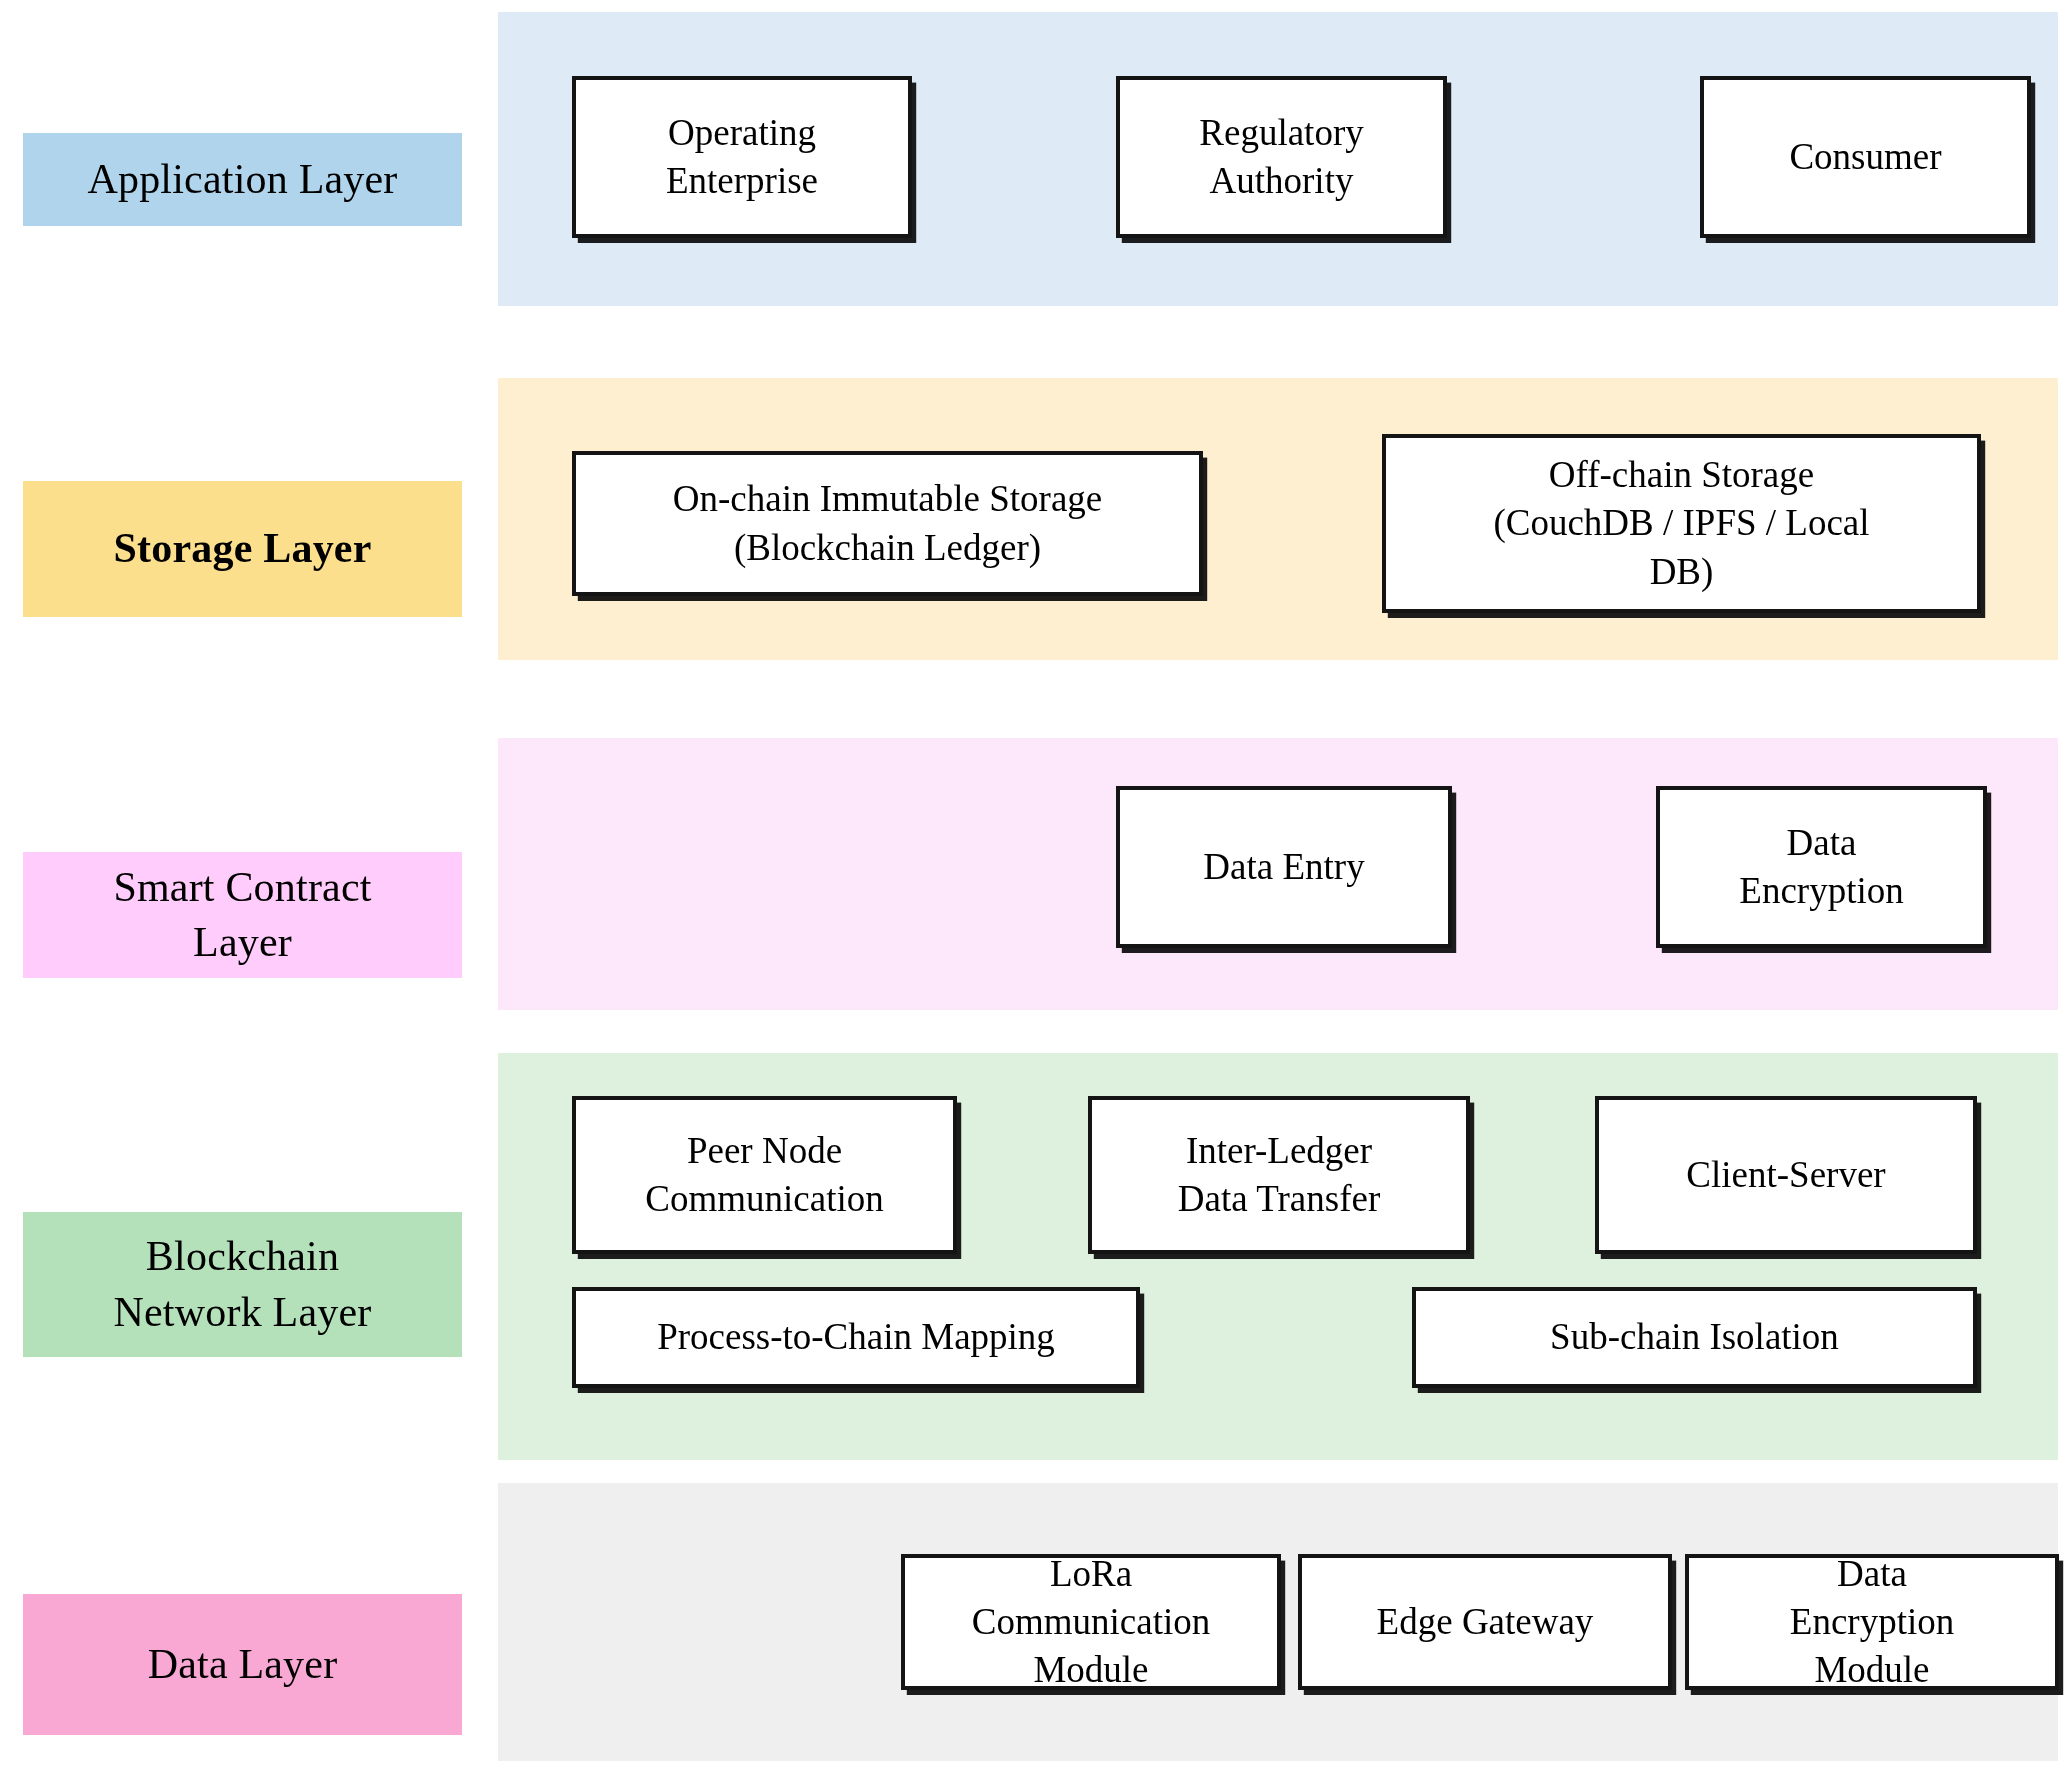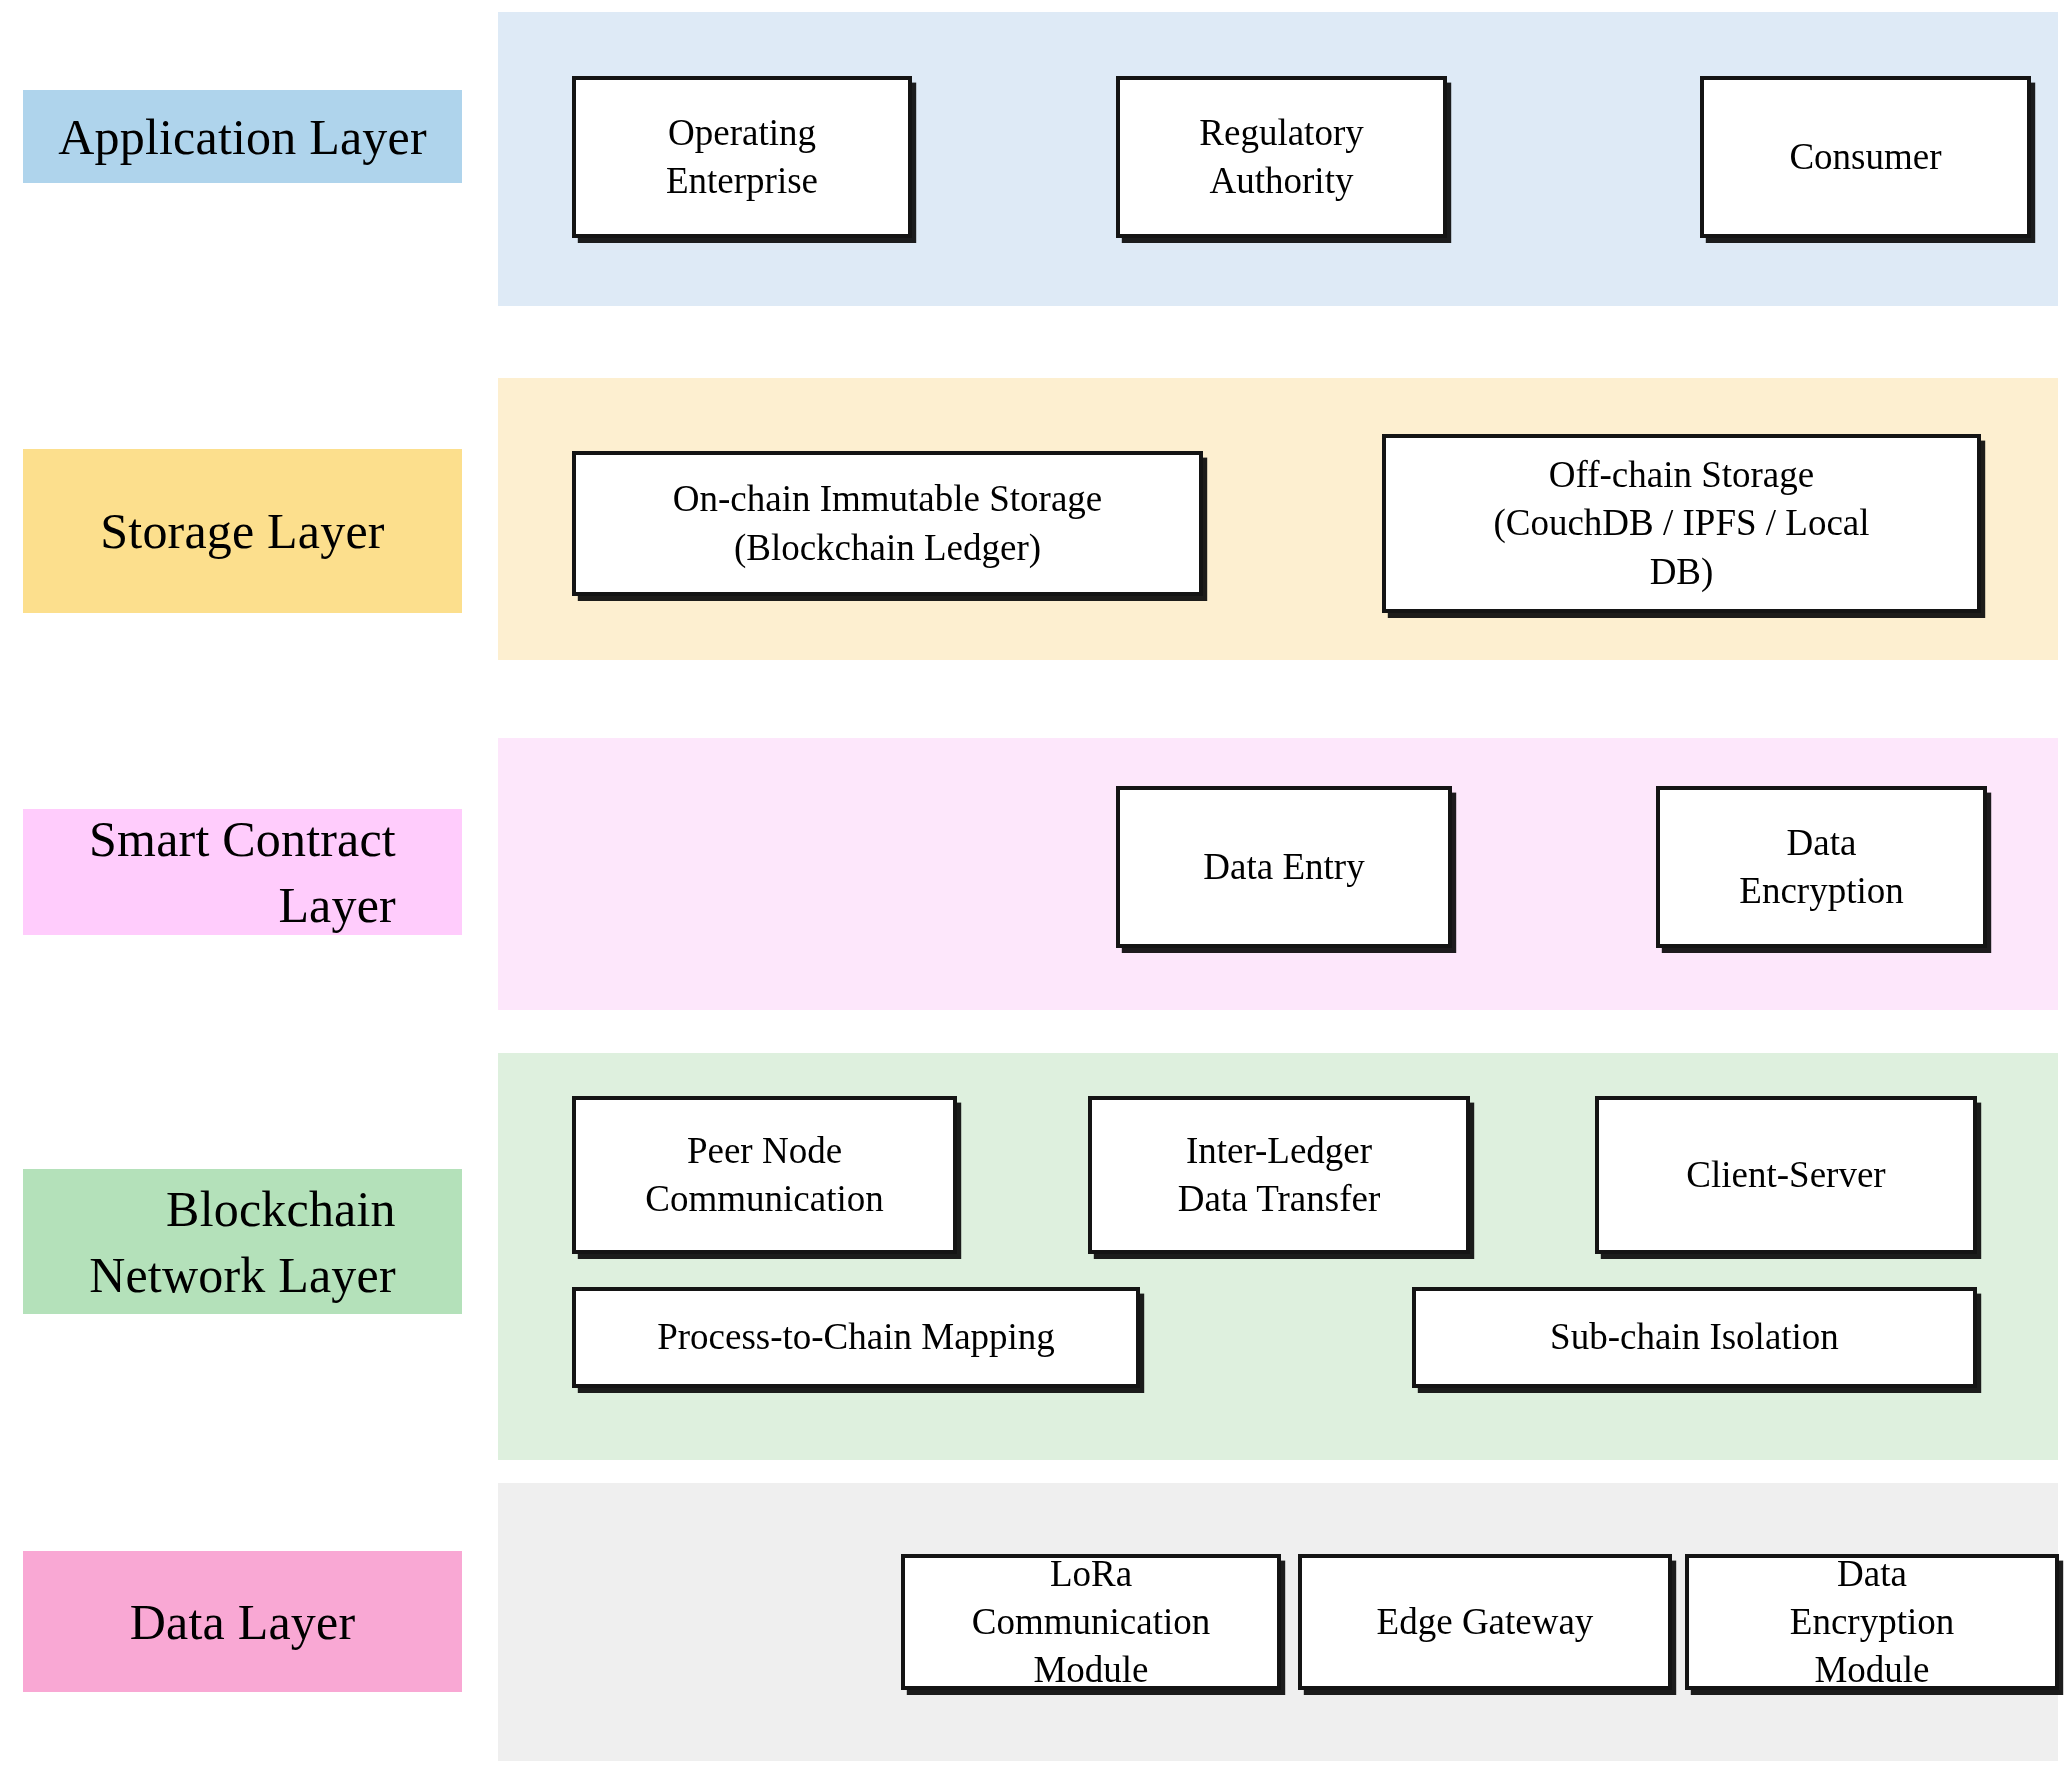--- a/index.html
+++ b/index.html
@@ -29,26 +29,27 @@
   }
 
   
   .layer-chip {
     position: absolute;
     left: 23px;
     width: 439px;
     display: flex;
     align-items: center;
     justify-content: center;
-    text-align: right;
-    font-size: 50px;
+    text-align: center;
+    font-size: 42px;
     line-height: 1.32;
     letter-spacing: 0.2px;
     box-sizing: border-box;
     padding: 3.3px 8.3px;
+    margin-top: 43px;
   }
 
   
   .layer-band {
     position: absolute;
     left: 498px;
     width: 1560px;
     box-sizing: border-box;
   }
 
@@ -78,21 +79,21 @@
   #row-application .layer-band { top: 11.6px; height: 294px; background: #DEEAF6; }
   #row-application .layer-chip { top: 90px; height: 93px; background: #AFD4EC; }
 
   #node-operating-enterprise { left: 572px;  top: 76px;  width: 340px; height: 162px; }
   #node-regulatory-authority { left: 1116px; top: 76px;  width: 331px; height: 162px; }
   #node-consumer             { left: 1656px; top: 76px;  width: 331px; height: 162px; margin-left: 44px; }
 
   
   #row-storage              { top: 378px; height: 282px; }
   #row-storage .layer-band  { top: 0px;  height: 282px; background: #FDEFD0; }
-  #row-storage .layer-chip  { top: 71px; height: 164px; background: #FCDF8D; }
+  #row-storage .layer-chip  { top: 60px; height: 136px; background: #FCDF8D; font-weight: bold; }
 
   #node-onchain-storage  { left: 572px;  top: 73px; width: 631px; height: 145px; }
   #node-offchain-storage { left: 1382px; top: 56px; width: 599px; height: 179px; }
 
   
   #row-smartcontract             { top: 738px; height: 272px; }
   #row-smartcontract .layer-band { top: 0px;  height: 272px; background: #FDE7FB; }
   #row-smartcontract .layer-chip { top: 71px; height: 126px; background: #FFCCFC; }
 
   #node-data-query      { left: 572px;  top: 48px; width: 336px; height: 162px; }

